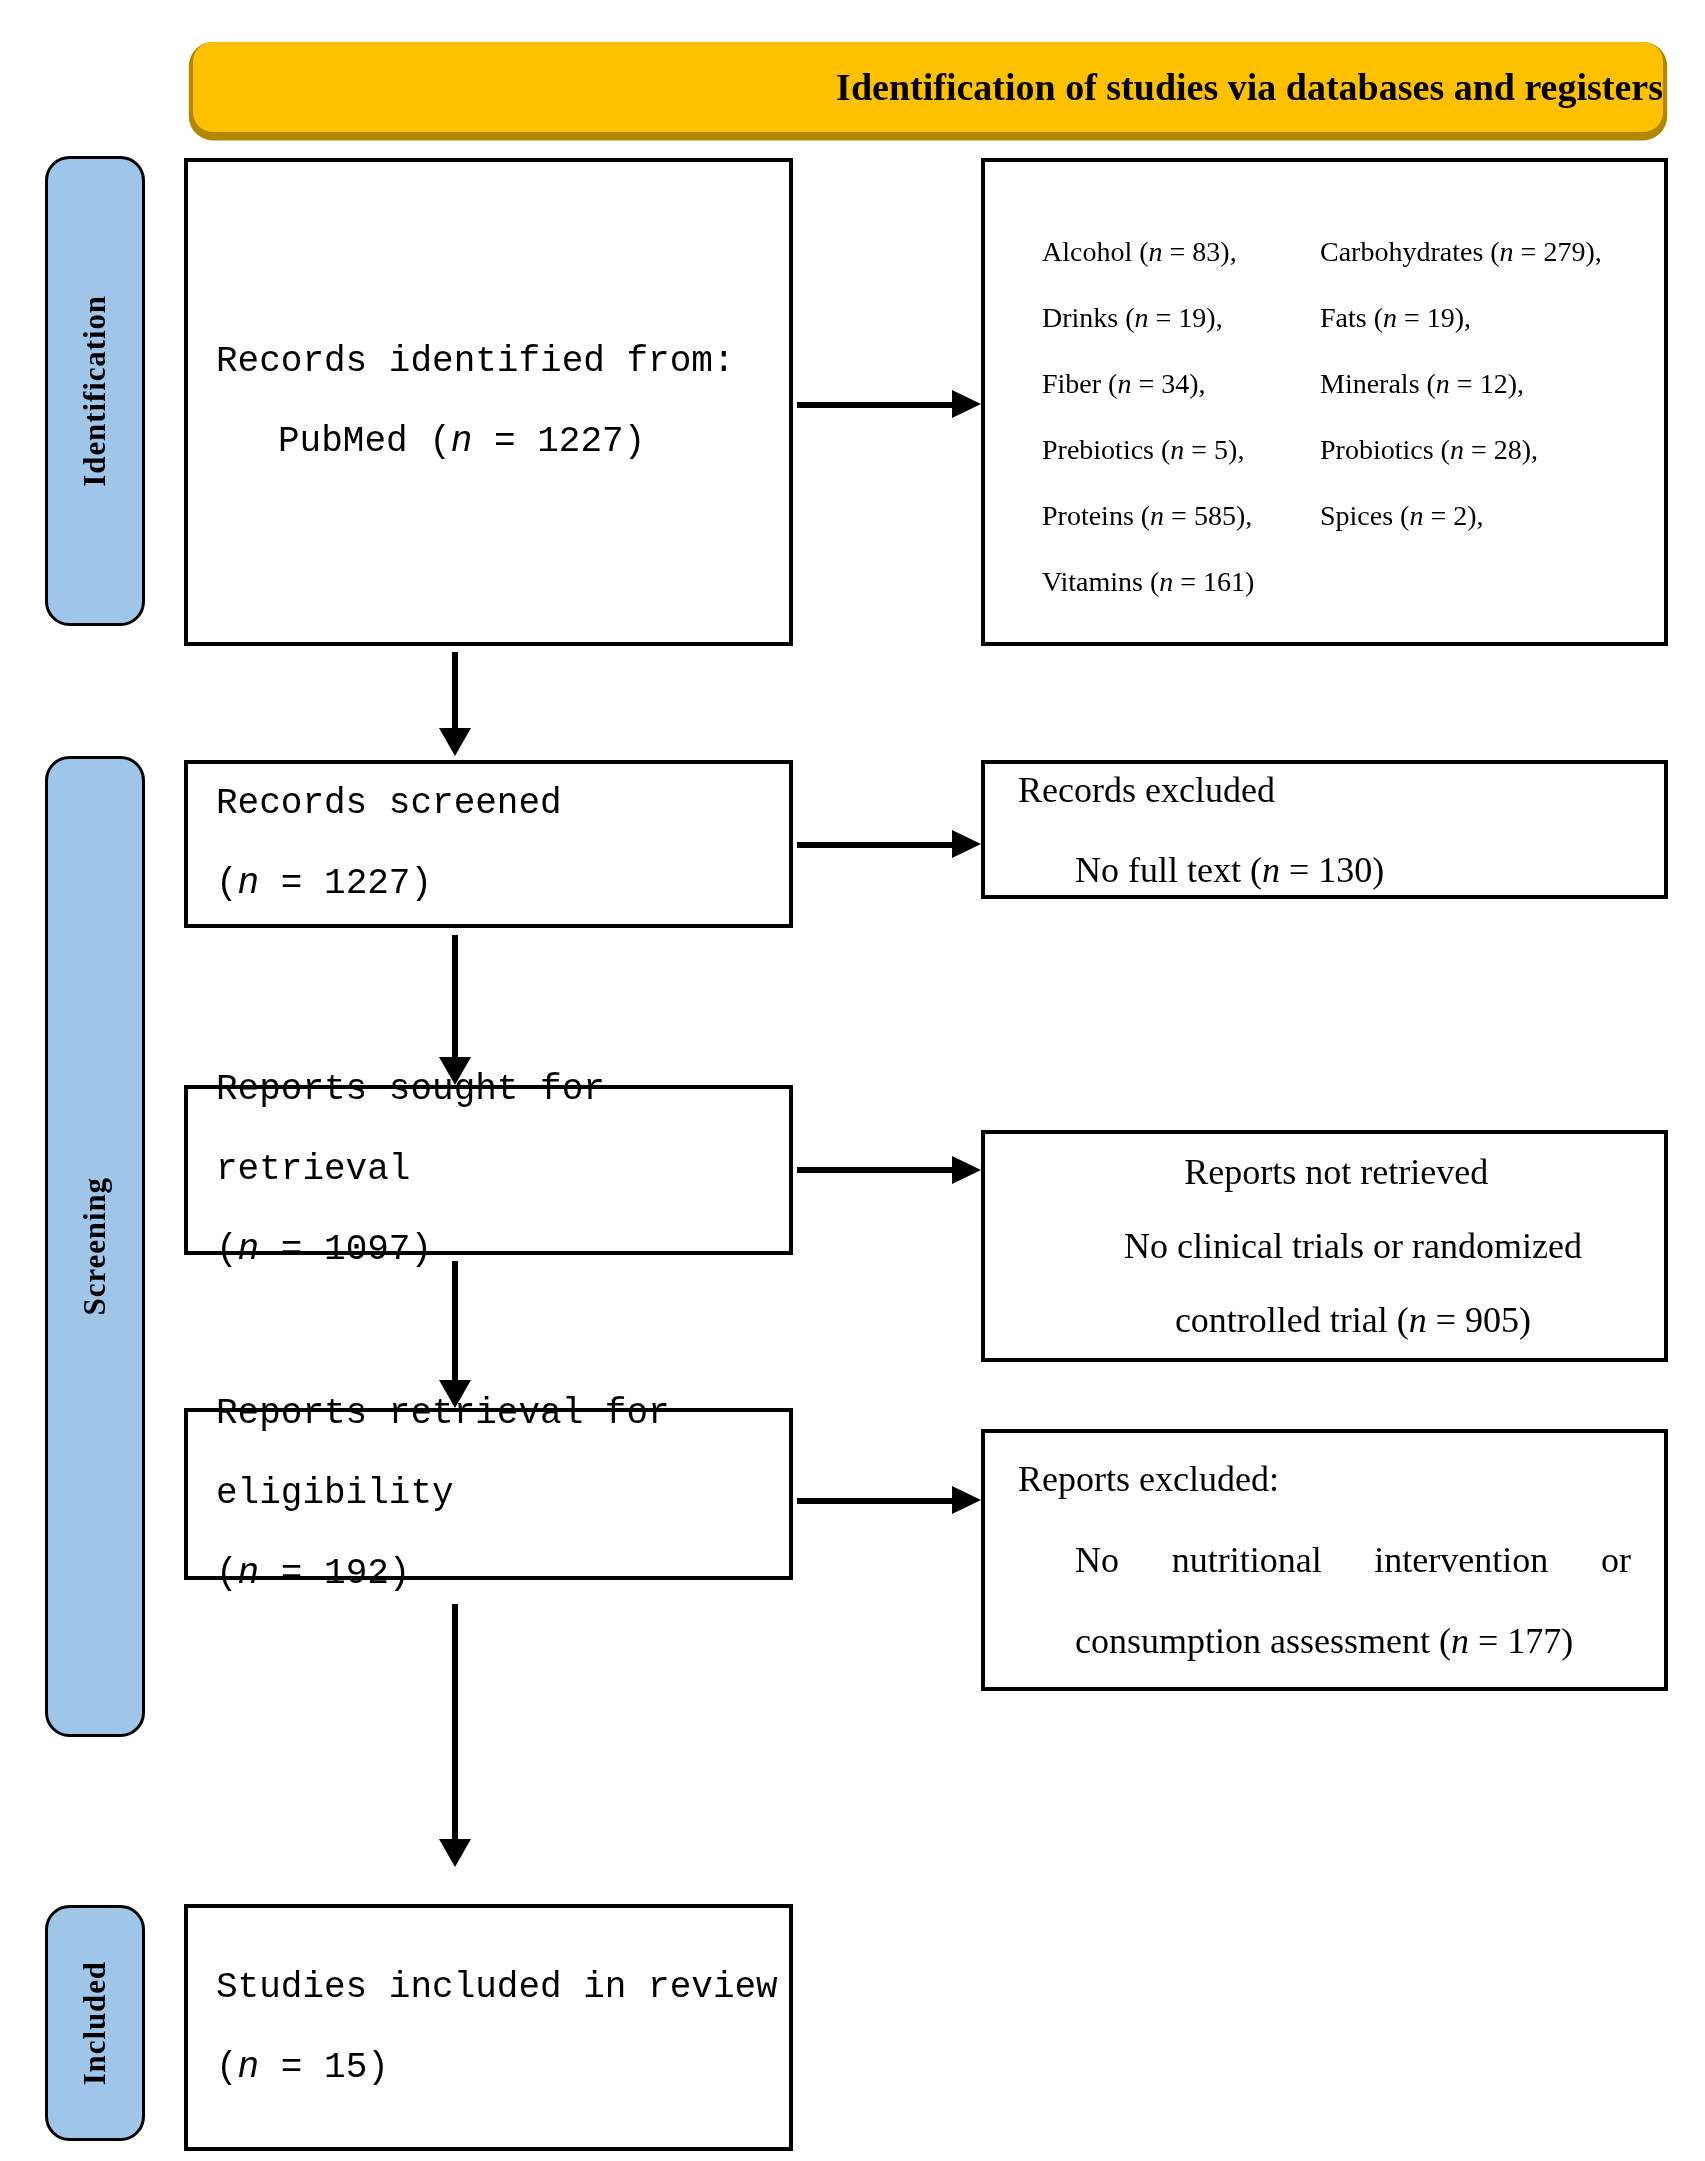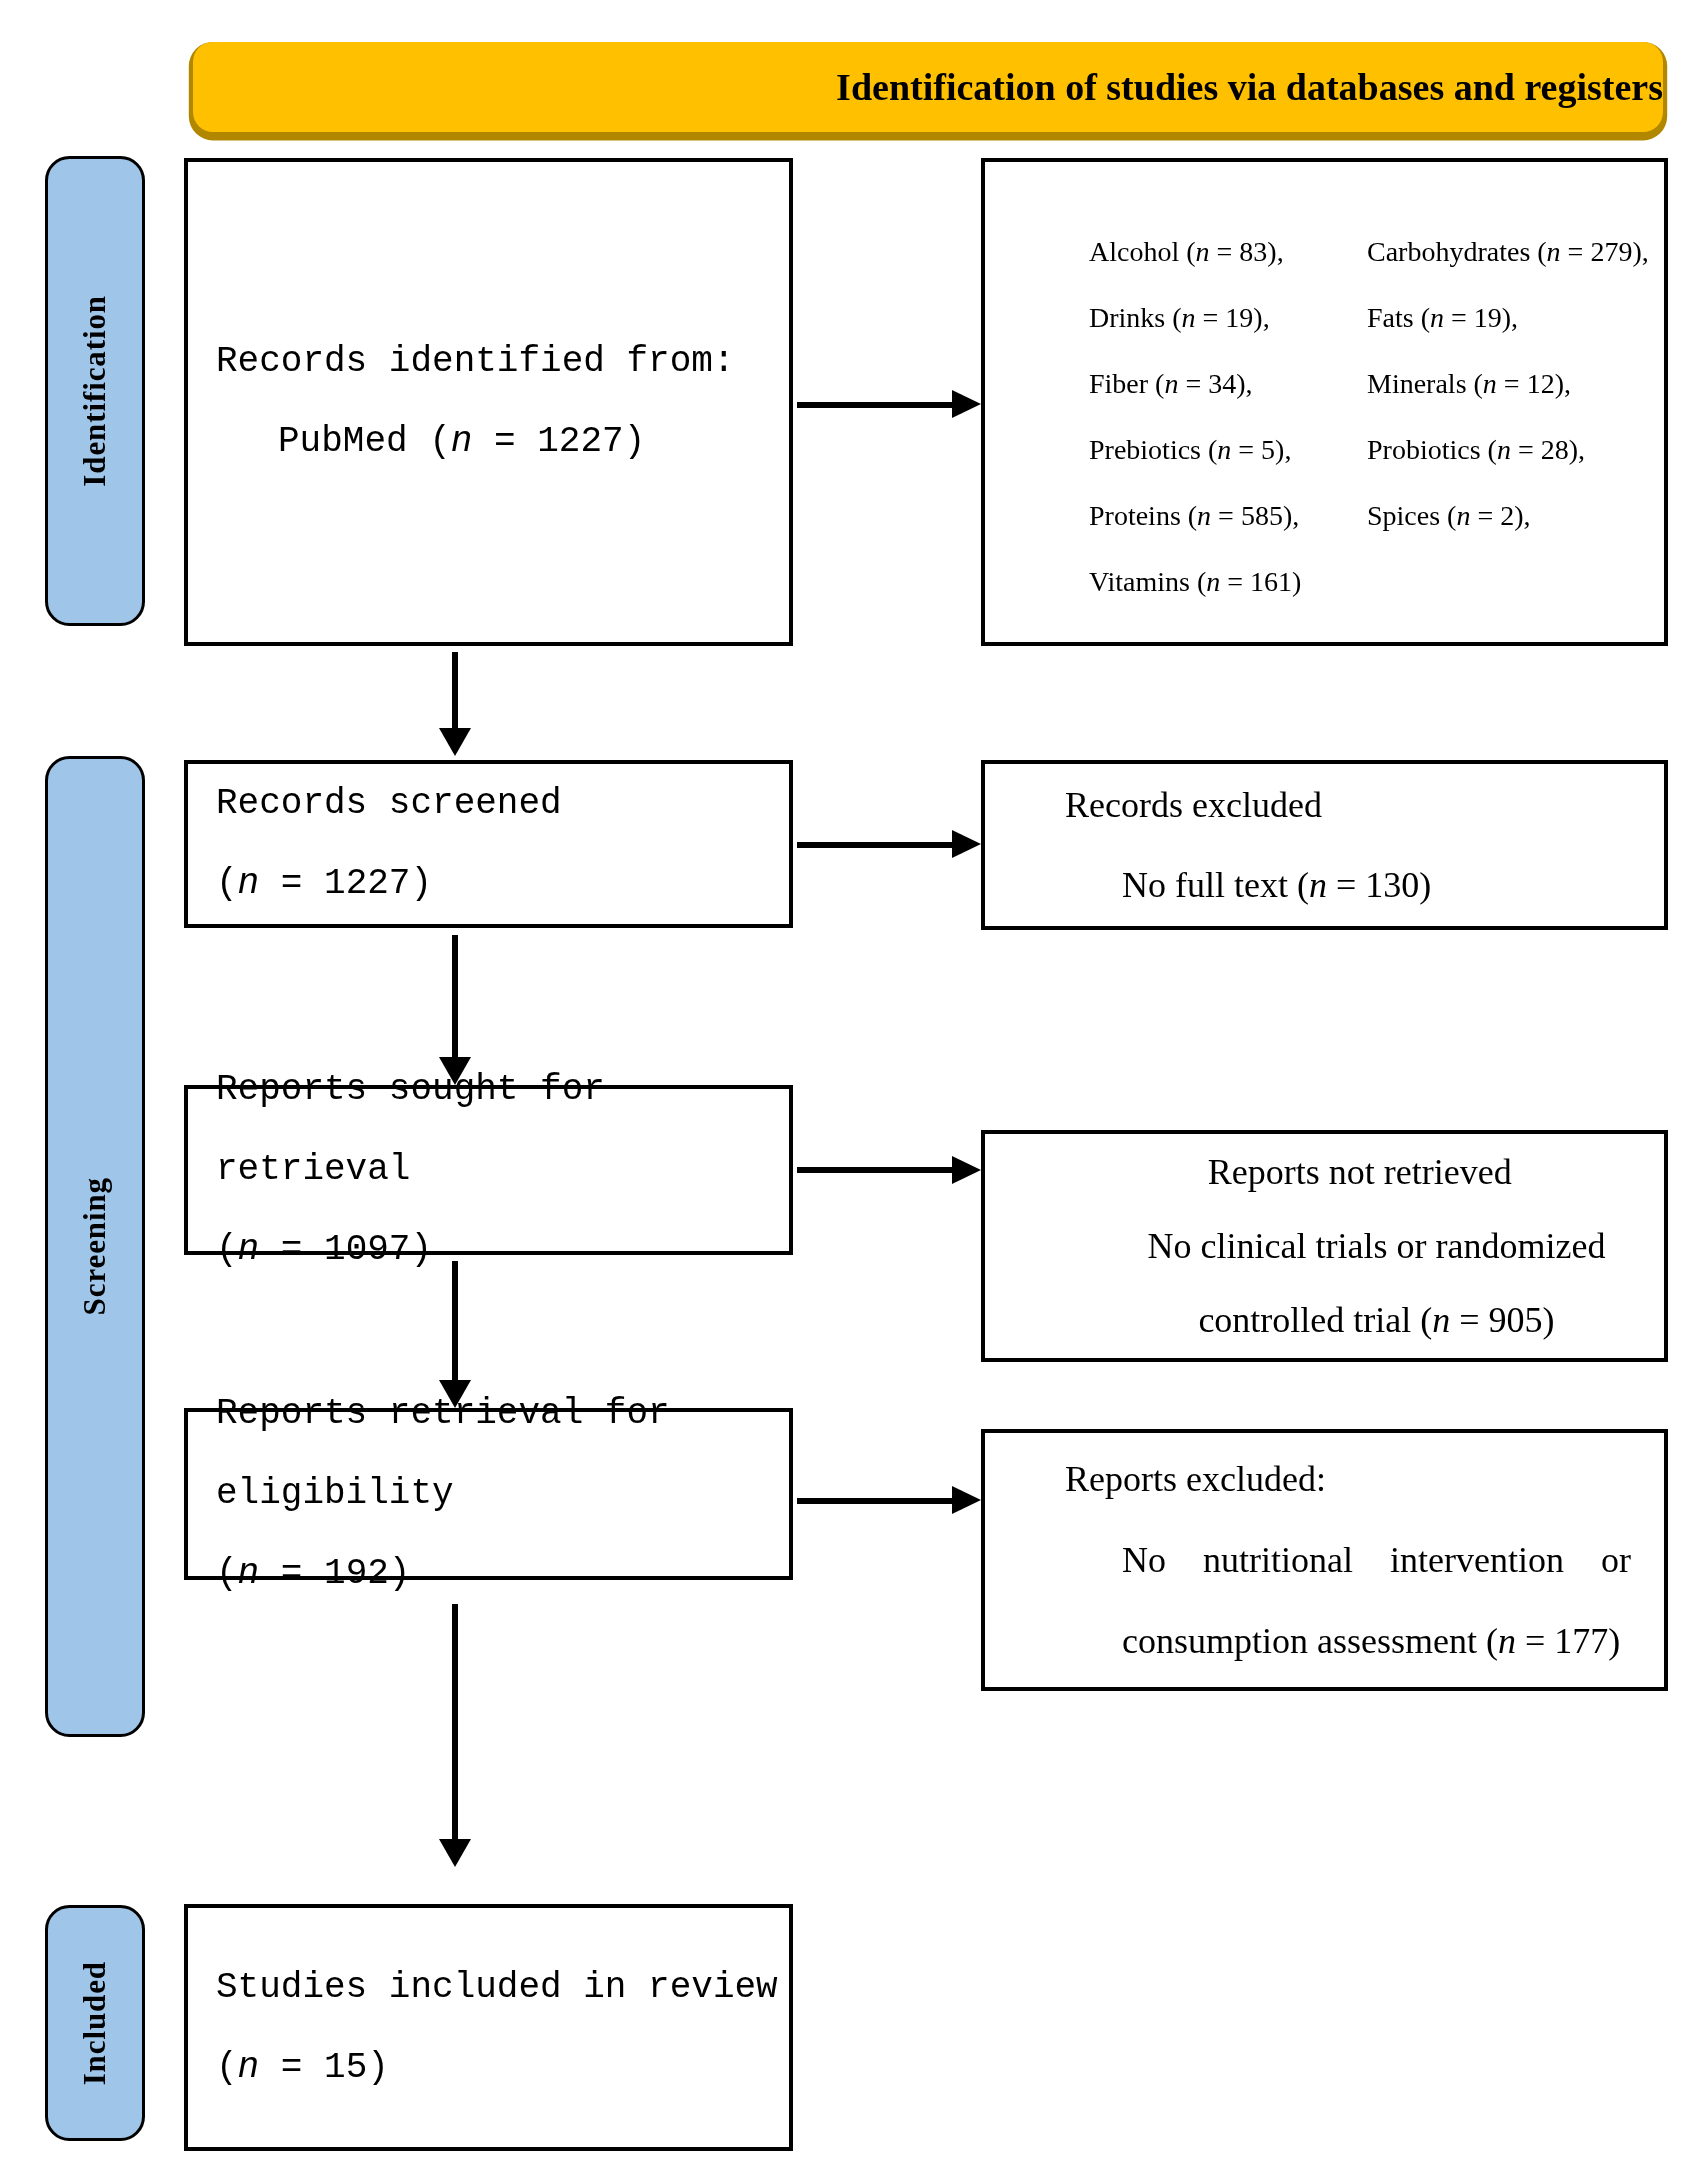--- a/index.html
+++ b/index.html
@@ -32,25 +32,25 @@
   .box{
     position:absolute;background:#fff;border:4.7px solid #000;box-sizing:border-box;
     display:flex;flex-direction:column;justify-content:center;
     font-size:36px;line-height:80px;
   }
   .box p{margin:0;padding:0 9.4px 0 28px;}
   .box p.ind{padding-left:90px;}
   .box p.jline{text-align:justify;text-align-last:justify;padding-right:33px;}
   .box p.jlast{padding-right:33px;}
   .col-l{left:184px;width:609px;font-family:Liberation Mono, monospace;}
-  .col-r{left:981px;width:687px;padding-left:47px;}
+  .col-r{left:981px;width:687px;}
   #box-identified{top:158px;height:488px;}
   #box-categories{top:158px;height:488px;font-size:28px;line-height:66px;justify-content:flex-start;padding-top:57px;}
   #box-screened{top:760px;height:168px;}
-  #box-excluded1{top:760px;height:170px;}
+  #box-excluded1{top:760px;height:139px;}
   #box-sought{top:1085px;height:170px;}
   #box-notretrieved{top:1130px;height:232px;line-height:74px;align-items:center;}
   #box-assessed{top:1408px;height:172px;}
   #box-excluded2{top:1404px;height:262px;line-height:81px;margin-top:25px;}
   #box-included{top:1904px;height:247px;}
   
   .catrow{display:grid;grid-template-columns:278px 1fr;padding:0 14px 0 57px;}
   .catrow span{display:block;}
   
   .hline,.vline{position:absolute;background:#000;}

